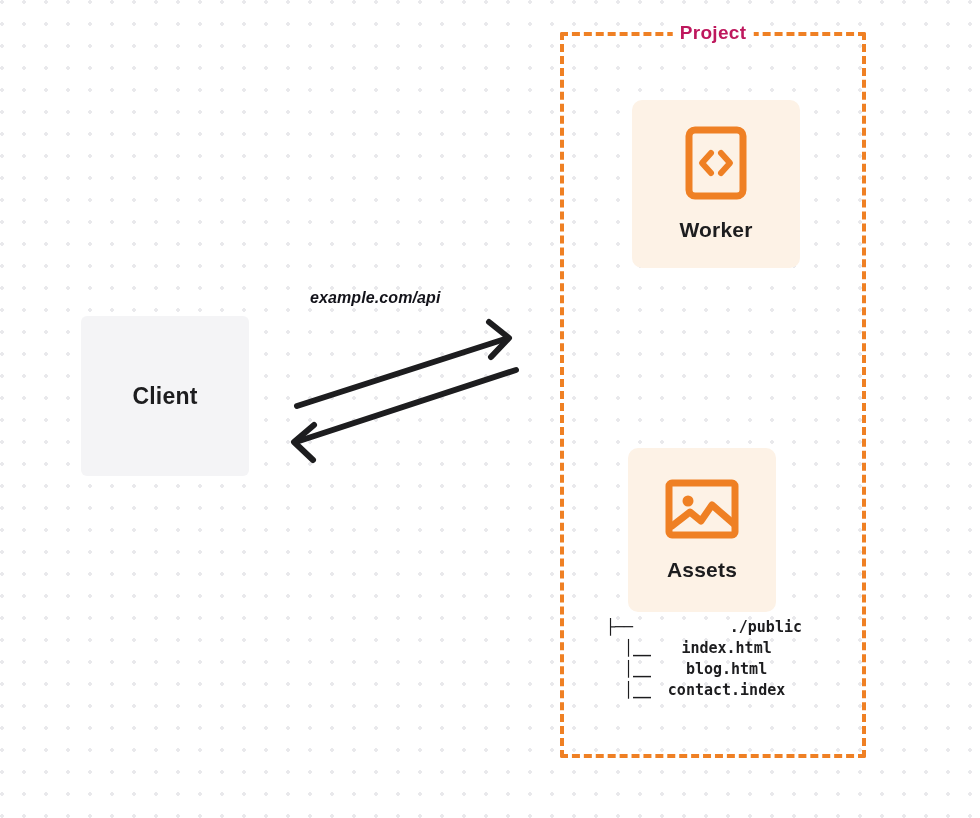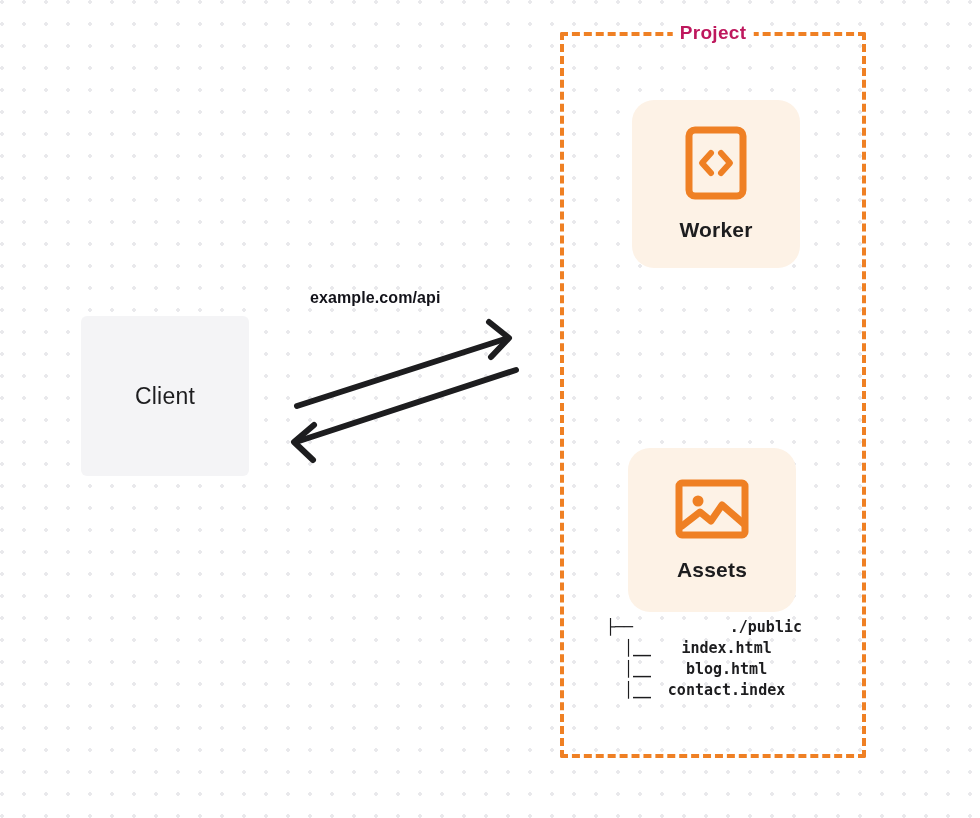--- a/index.html
+++ b/index.html
@@ -32,21 +32,21 @@
     width: 168px;
     height: 160px;
     background: #f4f4f6;
     border-radius: 6px;
     display: flex;
     align-items: center;
     justify-content: center;
   }
   #client-node .node-label {
     font-size: 23px;
-    font-weight: normal;
+    font-weight: bold;
     color: #1d1d1f;
     letter-spacing: 0.2px;
   }
 
   
   #arrows {
     position: absolute;
     left: 0;
     top: 0;
     width: 980px;
@@ -57,20 +57,21 @@
   
   #request-label {
     position: absolute;
     left: 310px;
     top: 289px;
     font-size: 16px;
     font-weight: bold;
     color: #13131a;
     letter-spacing: 0.1px;
     white-space: nowrap;
+    font-style: italic;
   }
 
   
   #project-container {
     position: absolute;
     left: 560px;
     top: 32px;
     width: 306px;
     height: 726px;
     border: 4px dashed #ef8024;
@@ -88,36 +89,36 @@
     font-weight: bold;
     color: #be185d;
     letter-spacing: 0.3px;
     white-space: nowrap;
   }
 
   
   .service-card {
     position: absolute;
     background: #fdf2e6;
-    border-radius: 22px;
+    border-radius: 10px;
     display: flex;
     flex-direction: column;
     align-items: center;
     justify-content: center;
   }
   #worker-card {
     left: 632px;
     top: 100px;
     width: 168px;
     height: 168px;
   }
   #assets-card {
     left: 628px;
     top: 448px;
-    width: 168px;
+    width: 148px;
     height: 164px;
   }
   .service-card .card-icon {
     display: block;
     margin-bottom: 14px;
   }
   .service-card .card-label {
     font-size: 21px;
     font-weight: bold;
     color: #1d1d1f;

